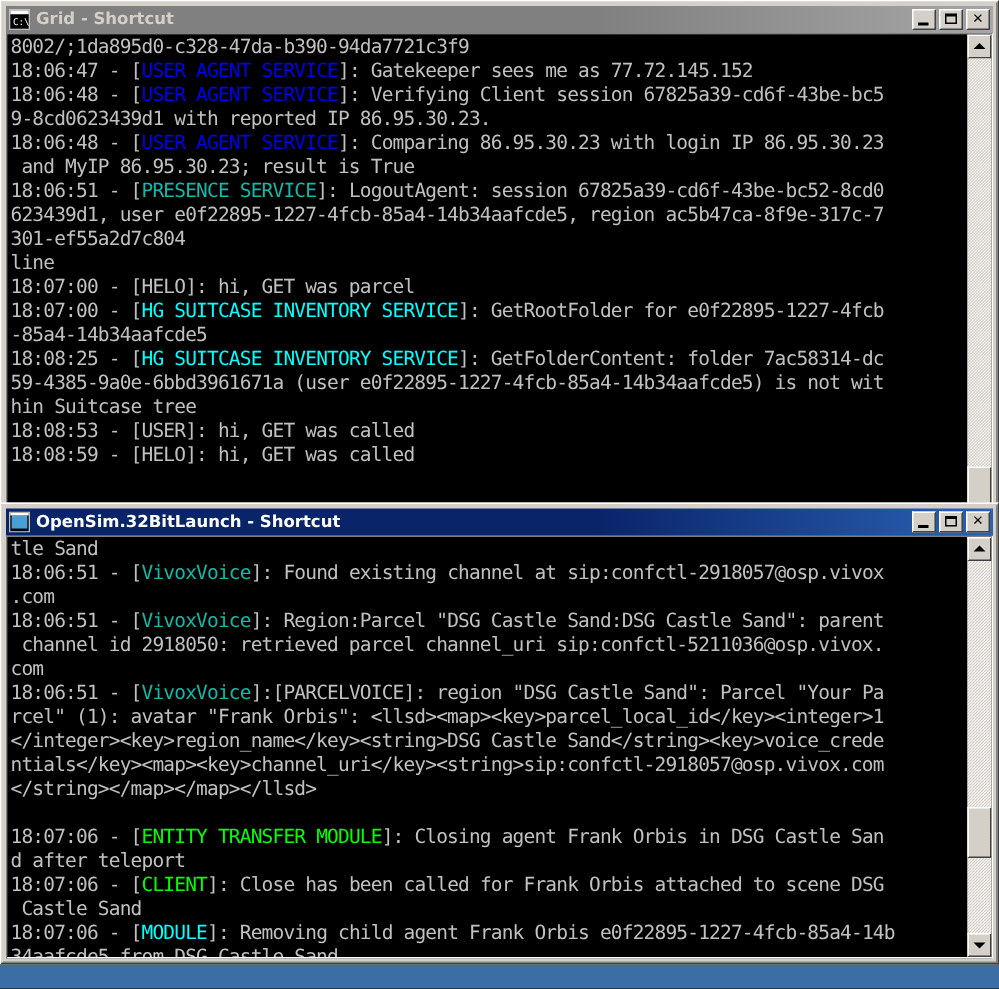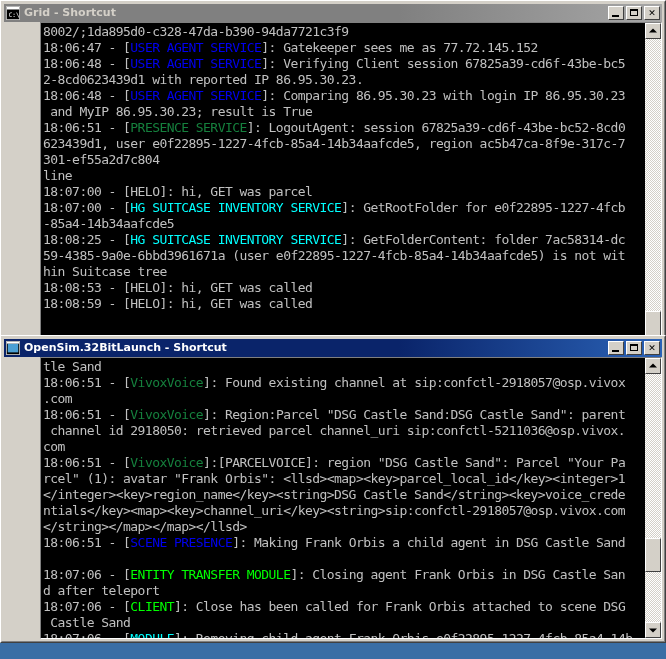--- a/index.html
+++ b/index.html
@@ -134,21 +134,20 @@
   .console-area {
     flex: 1 1 auto;
     display: flex;
     background: #000000;
     box-sizing: border-box;
     border-top: 1px solid #808080;
     border-left: 1px solid #808080;
     border-right: 1px solid #ffffff;
     border-bottom: 1px solid #ffffff;
     overflow: hidden;
-    margin-left: 36px;
   }
 
   .console-text {
     flex: 1 1 auto;
     background: #000000;
     overflow: hidden;
     padding: 1px 0 0 2px;
     box-sizing: border-box;
   }
 
@@ -159,21 +158,21 @@
     height: 16px;
     color: #c0c0c0;
     white-space: pre;
     letter-spacing: -0.55px;
     transform-origin: left top;
   }
 
   
   .c-gray    { color: #c0c0c0; }
   .c-blue    { color: #0000ee; text-align: right; }
-  .c-magenta { color: #15803d; }
+  .c-magenta { color: #14b8a6; }
   .c-green   { color: #00ff00; }
   .c-cyan    { color: #00ffff; }
 
   
   .scrollbar {
     width: 16px;
     flex: 0 0 auto;
     background: #d4d0c8;
     display: flex;
     flex-direction: column;
@@ -257,34 +256,34 @@
               <span class="glyph">✕</span>
             </div>
         </div>
       </div>
 
       <div class="console-area">
         <div class="console-text" id="grid-text">
             <div class="line"><span class="c-gray">8002/;1da895d0-c328-47da-b390-94da7721c3f9</span></div>
             <div class="line"><span class="c-gray">18:06:47 - [</span><span class="c-blue">USER AGENT SERVICE</span><span class="c-gray">]: Gatekeeper sees me as 77.72.145.152</span></div>
             <div class="line"><span class="c-gray">18:06:48 - [</span><span class="c-blue">USER AGENT SERVICE</span><span class="c-gray">]: Verifying Client session 67825a39-cd6f-43be-bc5</span></div>
-            <div class="line"><span class="c-gray">2-8cd0623439d1 with reported IP 86.95.30.23.</span></div>
+            <div class="line"><span class="c-gray">9-8cd0623439d1 with reported IP 86.95.30.23.</span></div>
             <div class="line"><span class="c-gray">18:06:48 - [</span><span class="c-blue">USER AGENT SERVICE</span><span class="c-gray">]: Comparing 86.95.30.23 with login IP 86.95.30.23</span></div>
             <div class="line"><span class="c-gray"> and MyIP 86.95.30.23; result is True</span></div>
             <div class="line"><span class="c-gray">18:06:51 - [</span><span class="c-magenta">PRESENCE SERVICE</span><span class="c-gray">]: LogoutAgent: session 67825a39-cd6f-43be-bc52-8cd0</span></div>
             <div class="line"><span class="c-gray">623439d1, user e0f22895-1227-4fcb-85a4-14b34aafcde5, region ac5b47ca-8f9e-317c-7</span></div>
             <div class="line"><span class="c-gray">301-ef55a2d7c804</span></div>
             <div class="line"><span class="c-gray">line</span></div>
             <div class="line"><span class="c-gray">18:07:00 - [HELO]: hi, GET was parcel</span></div>
             <div class="line"><span class="c-gray">18:07:00 - [</span><span class="c-cyan">HG SUITCASE INVENTORY SERVICE</span><span class="c-gray">]: GetRootFolder for e0f22895-1227-4fcb</span></div>
             <div class="line"><span class="c-gray">-85a4-14b34aafcde5</span></div>
             <div class="line"><span class="c-gray">18:08:25 - [</span><span class="c-cyan">HG SUITCASE INVENTORY SERVICE</span><span class="c-gray">]: GetFolderContent: folder 7ac58314-dc</span></div>
             <div class="line"><span class="c-gray">59-4385-9a0e-6bbd3961671a (user e0f22895-1227-4fcb-85a4-14b34aafcde5) is not wit</span></div>
             <div class="line"><span class="c-gray">hin Suitcase tree</span></div>
-            <div class="line"><span class="c-gray">18:08:53 - [HELO]: hi, GET was called</span></div>
+            <div class="line"><span class="c-gray">18:08:53 - [USER]: hi, GET was called</span></div>
             <div class="line"><span class="c-gray">18:08:59 - [HELO]: hi, GET was called</span></div>
           </div>
         <div class="scrollbar">
           <div class="sb-btn up">
               <span class="arrow"></span>
             </div>
           <div class="sb-track">
             <div class="sb-thumb" id="grid-thumb" style="top: 83%; height: 13%;"></div>
           </div>
           <div class="sb-btn down">
@@ -326,21 +325,20 @@
             <div class="line"><span class="c-gray">18:06:51 - [</span><span class="c-magenta">VivoxVoice</span><span class="c-gray">]: Found existing channel at sip:confctl-2918057@osp.vivox</span></div>
             <div class="line"><span class="c-gray">.com</span></div>
             <div class="line"><span class="c-gray">18:06:51 - [</span><span class="c-magenta">VivoxVoice</span><span class="c-gray">]: Region:Parcel "DSG Castle Sand:DSG Castle Sand": parent</span></div>
             <div class="line"><span class="c-gray"> channel id 2918050: retrieved parcel channel_uri sip:confctl-5211036@osp.vivox.</span></div>
             <div class="line"><span class="c-gray">com</span></div>
             <div class="line"><span class="c-gray">18:06:51 - [</span><span class="c-magenta">VivoxVoice</span><span class="c-gray">]:[PARCELVOICE]: region "DSG Castle Sand": Parcel "Your Pa</span></div>
             <div class="line"><span class="c-gray">rcel" (1): avatar "Frank Orbis": &lt;llsd&gt;&lt;map&gt;&lt;key&gt;parcel_local_id&lt;/key&gt;&lt;integer&gt;1</span></div>
             <div class="line"><span class="c-gray">&lt;/integer&gt;&lt;key&gt;region_name&lt;/key&gt;&lt;string&gt;DSG Castle Sand&lt;/string&gt;&lt;key&gt;voice_crede</span></div>
             <div class="line"><span class="c-gray">ntials&lt;/key&gt;&lt;map&gt;&lt;key&gt;channel_uri&lt;/key&gt;&lt;string&gt;sip:confctl-2918057@osp.vivox.com</span></div>
             <div class="line"><span class="c-gray">&lt;/string&gt;&lt;/map&gt;&lt;/map&gt;&lt;/llsd&gt;</span></div>
-            <div class="line"><span class="c-gray">18:06:51 - [</span><span class="c-blue">SCENE PRESENCE</span><span class="c-gray">]: Making Frank Orbis a child agent in DSG Castle Sand</span></div>
             <div class="line"><span class="c-gray"></span></div>
             <div class="line"><span class="c-gray">18:07:06 - [</span><span class="c-green">ENTITY TRANSFER MODULE</span><span class="c-gray">]: Closing agent Frank Orbis in DSG Castle San</span></div>
             <div class="line"><span class="c-gray">d after teleport</span></div>
             <div class="line"><span class="c-gray">18:07:06 - [</span><span class="c-green">CLIENT</span><span class="c-gray">]: Close has been called for Frank Orbis attached to scene DSG</span></div>
             <div class="line"><span class="c-gray"> Castle Sand</span></div>
             <div class="line"><span class="c-gray">18:07:06 - [</span><span class="c-cyan">MODULE</span><span class="c-gray">]: Removing child agent Frank Orbis e0f22895-1227-4fcb-85a4-14b</span></div>
             <div class="line"><span class="c-gray">34aafcde5 from DSG Castle Sand</span></div>
           </div>
         <div class="scrollbar">
           <div class="sb-btn up">

